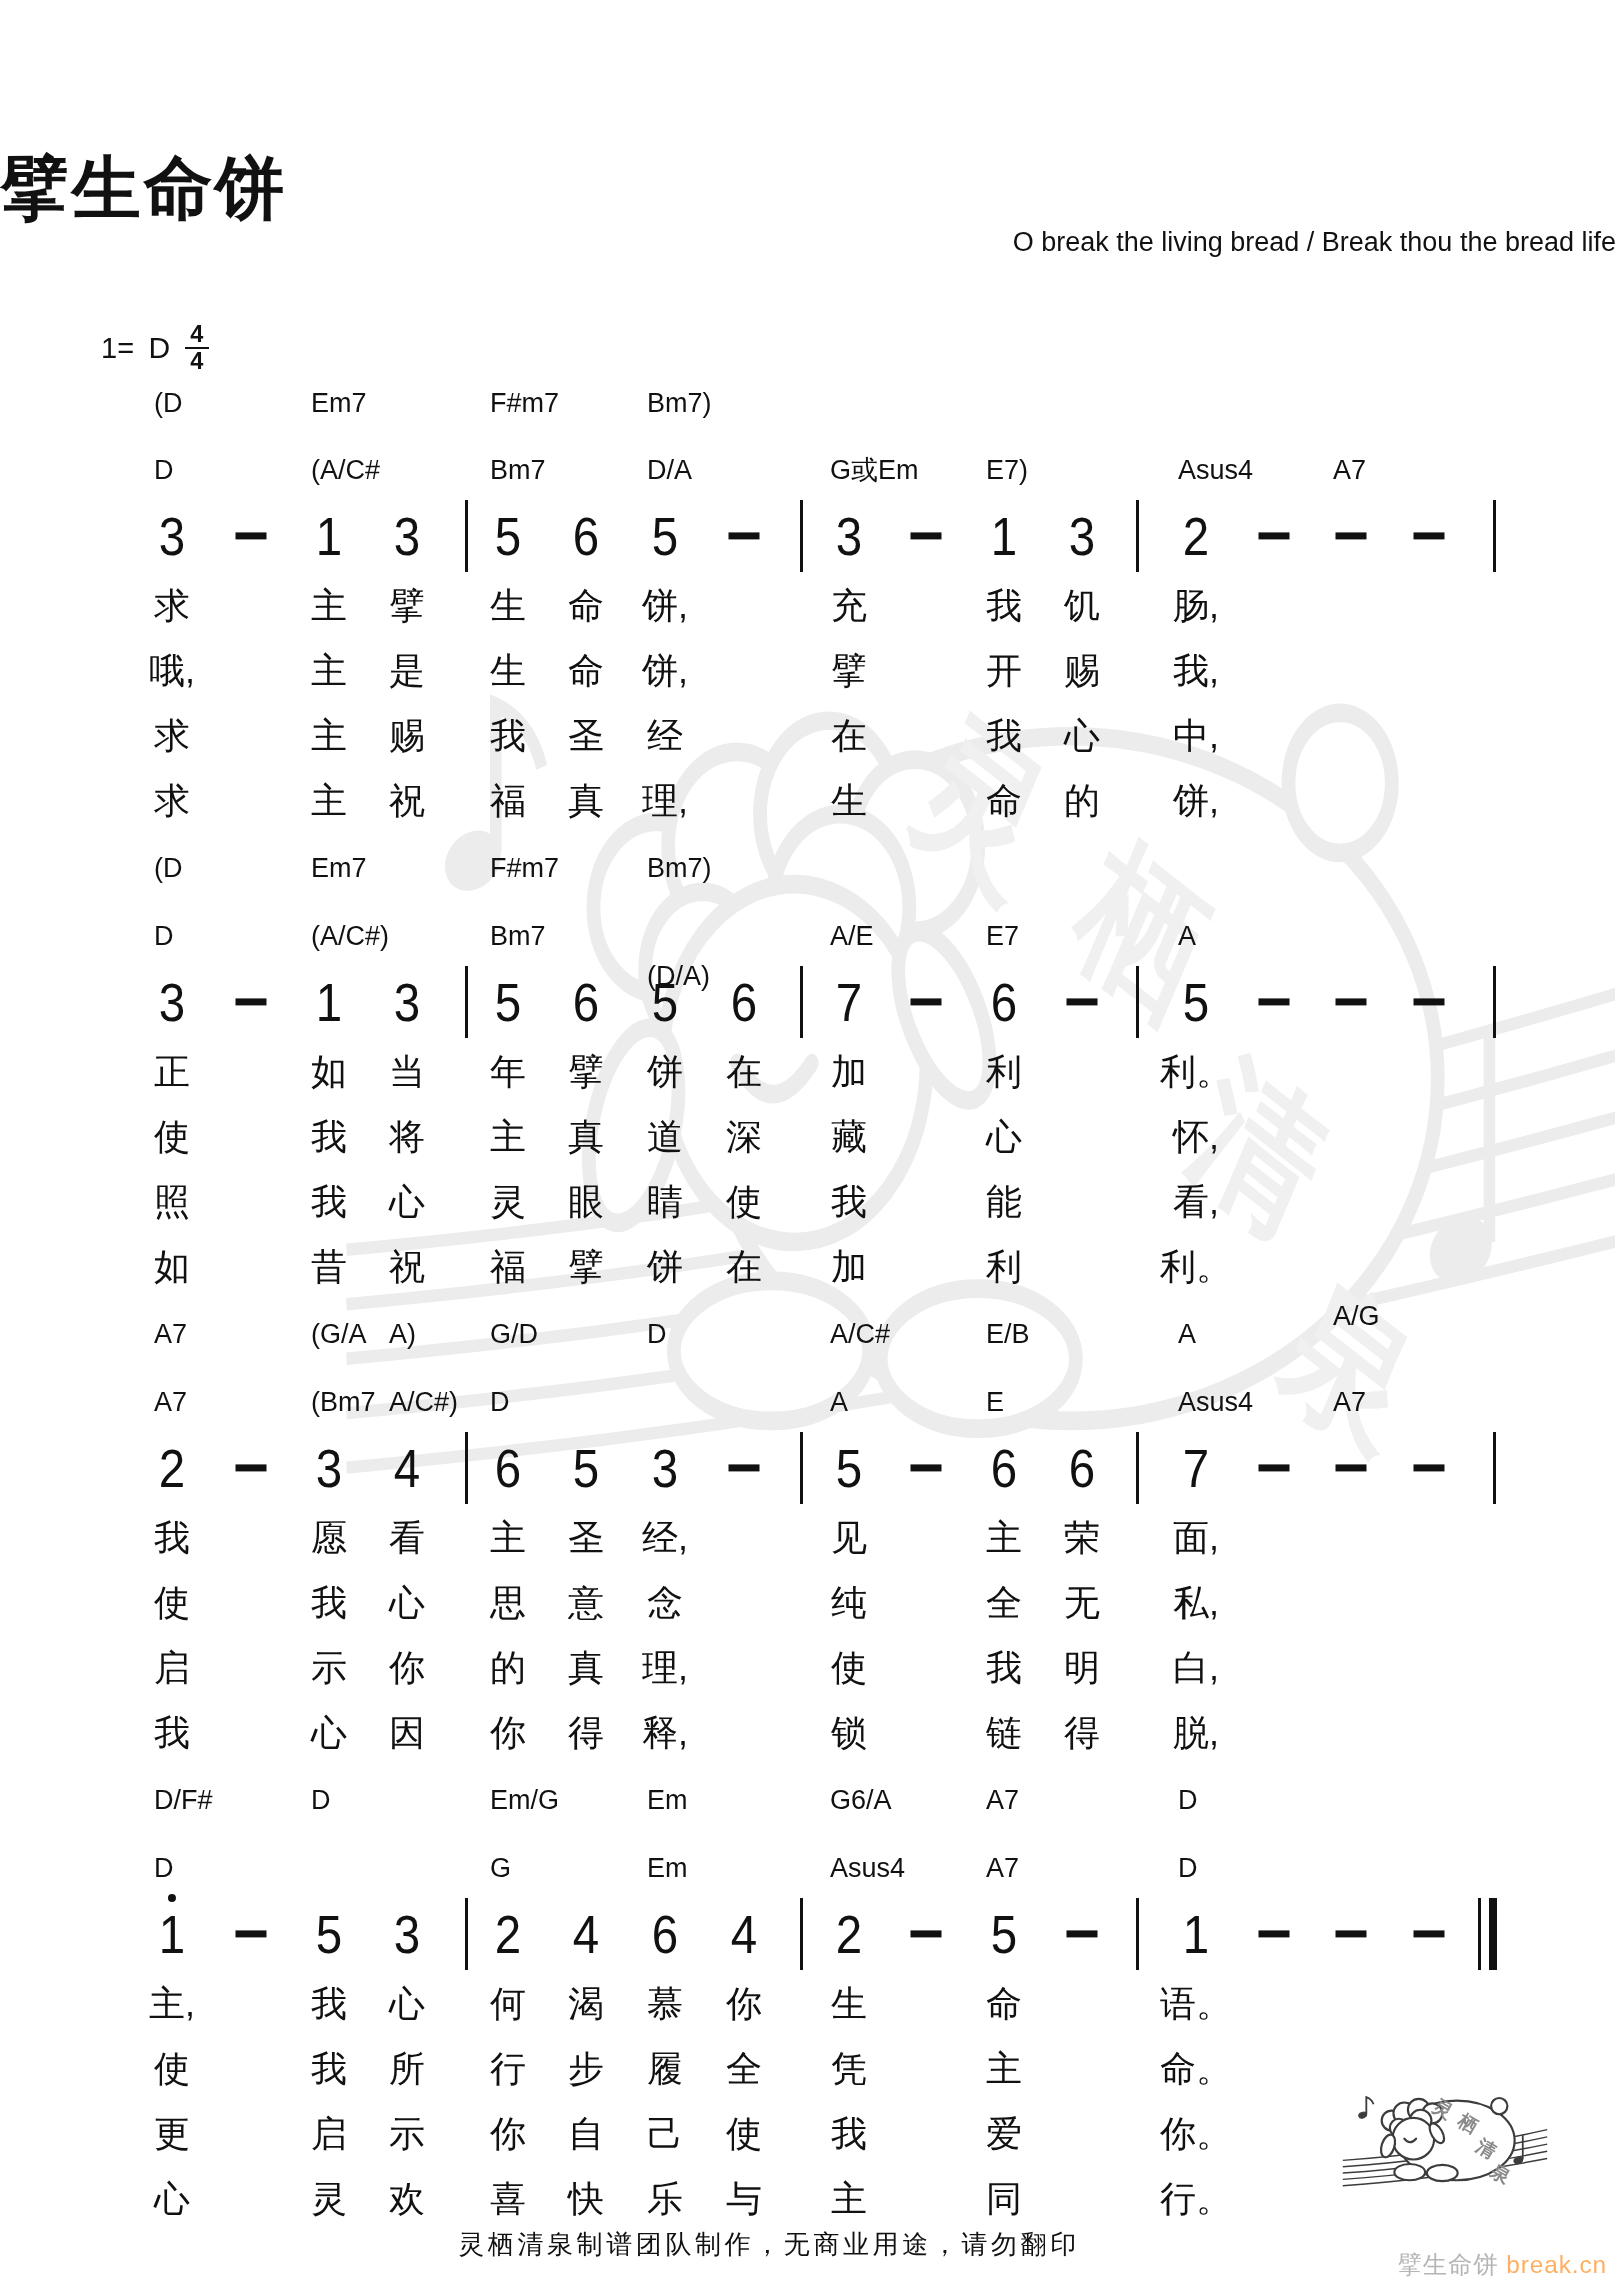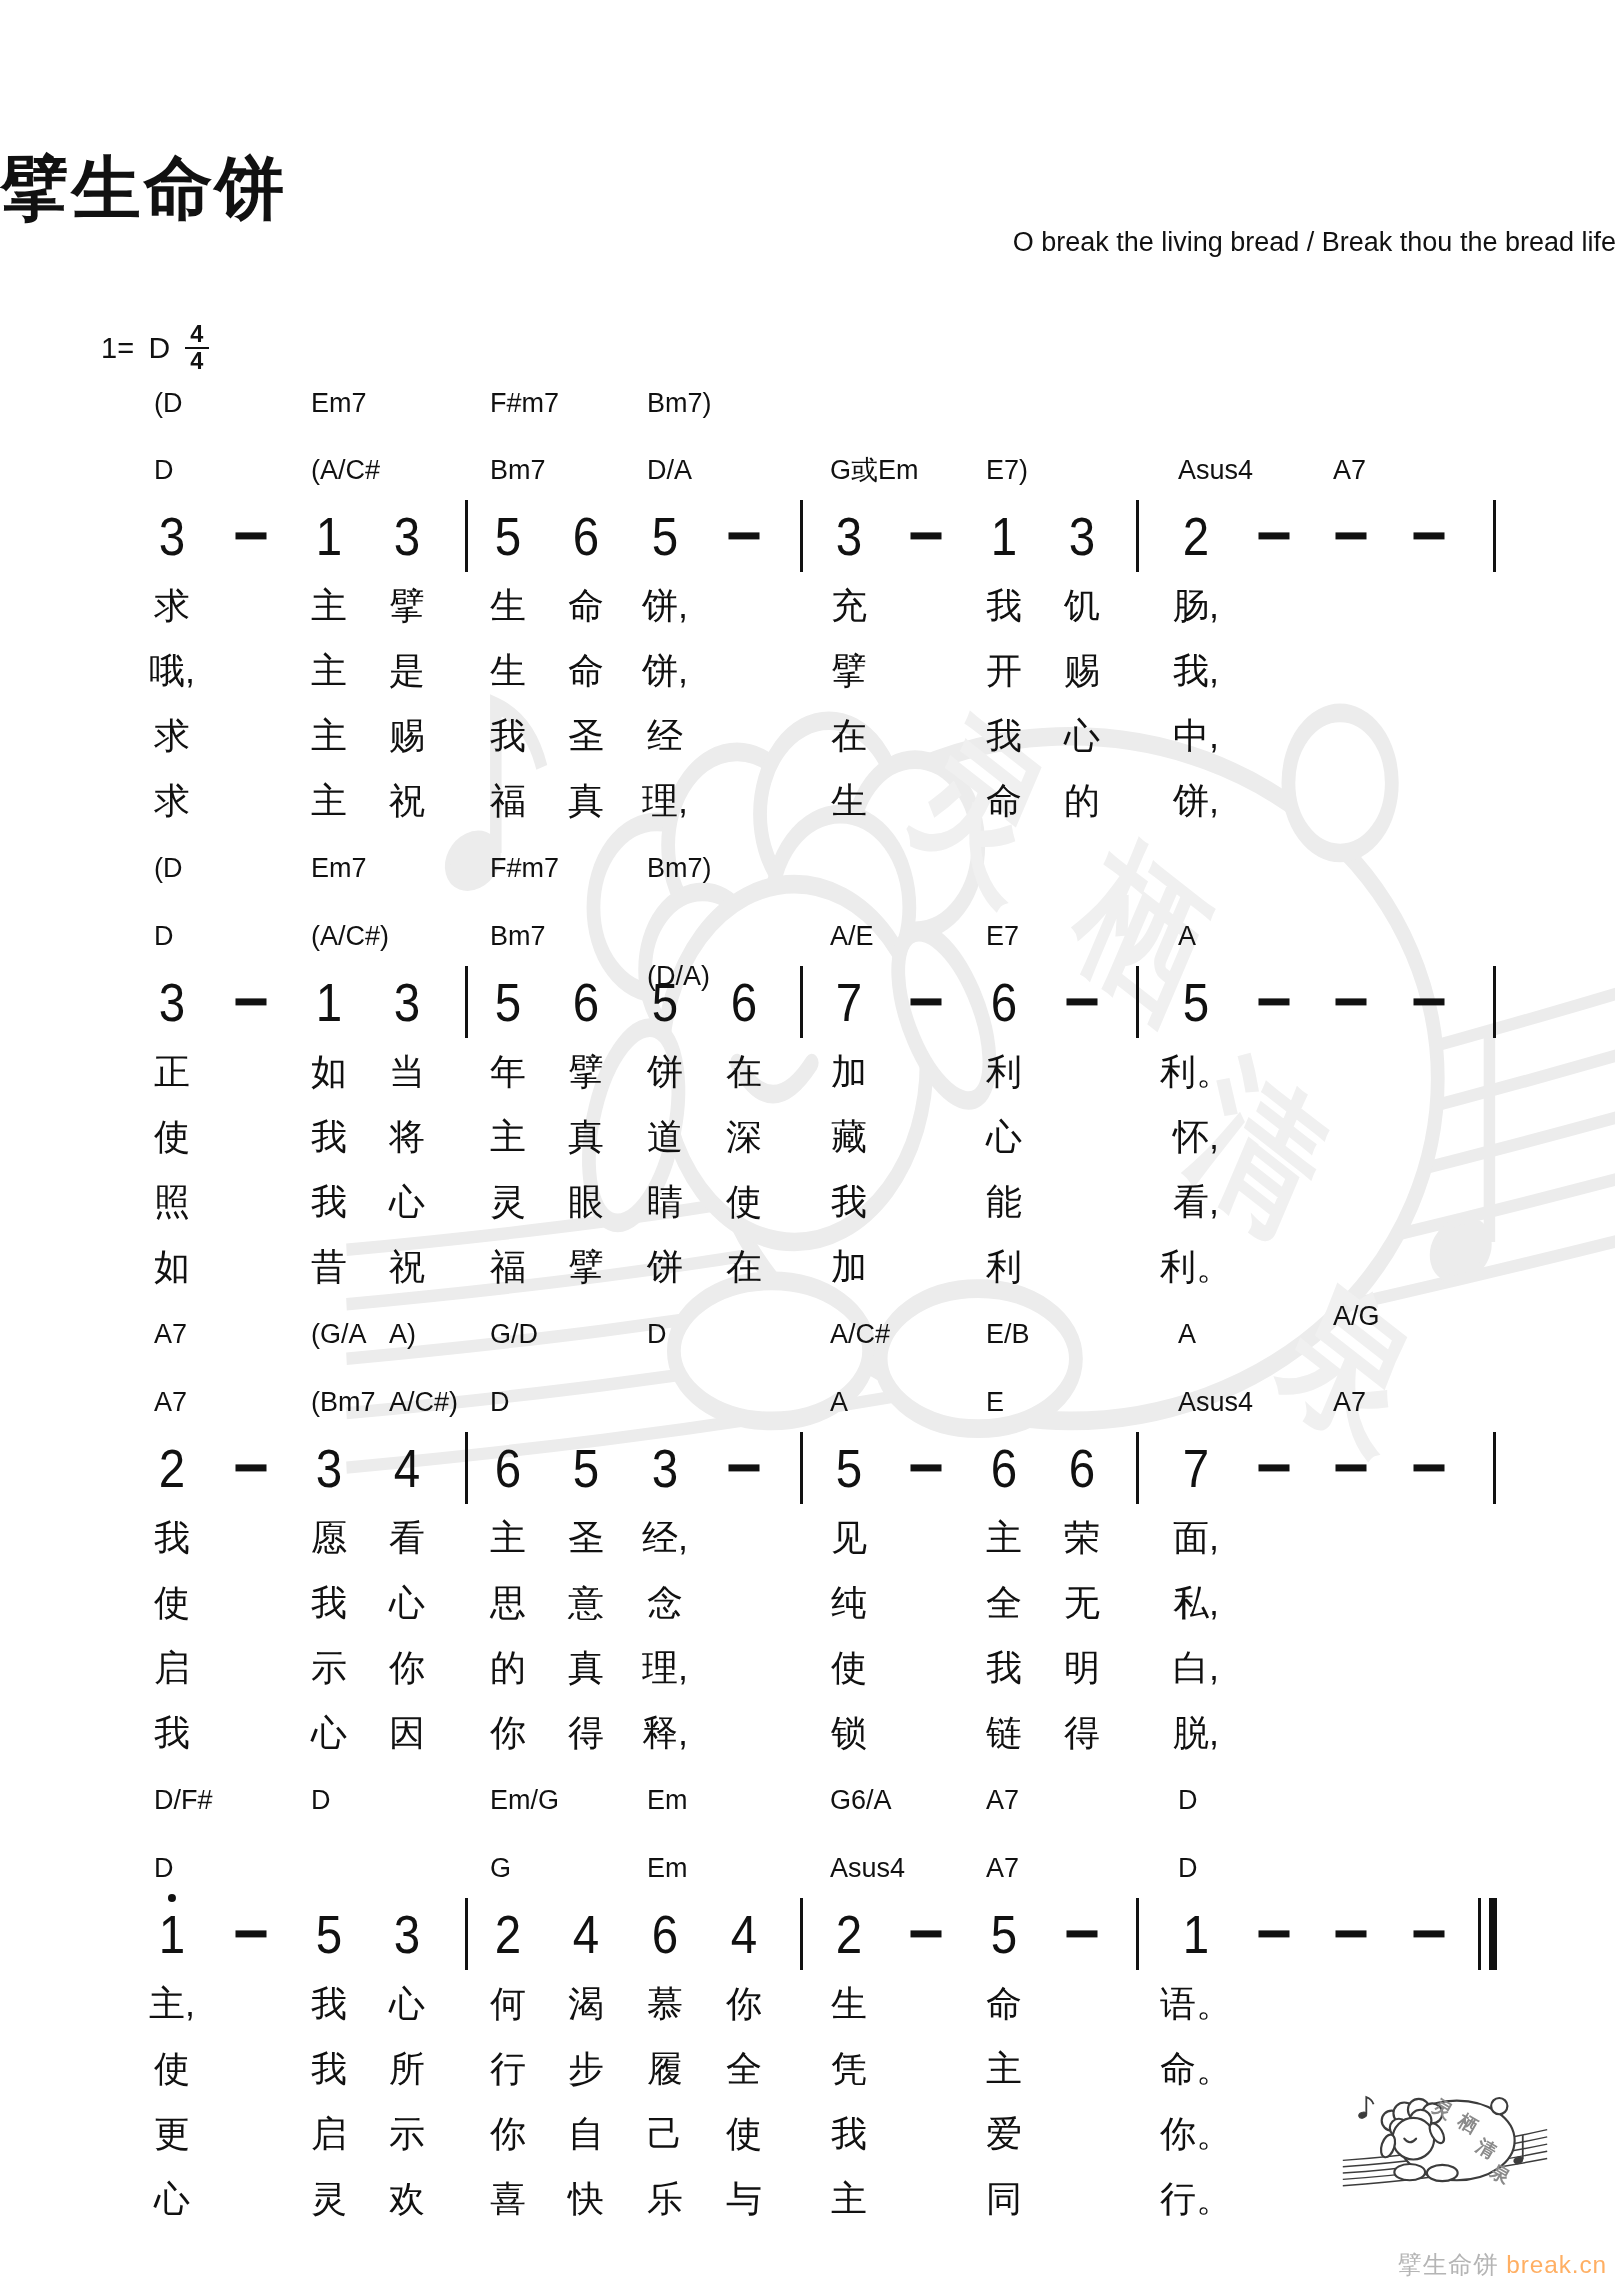--- a/index.html
+++ b/index.html
@@ -391,20 +391,21 @@
       <div class="lyr" style="left: 407px; top: 2199px;">欢</div>
       <div class="lyr" style="left: 508px; top: 2199px;">喜</div>
       <div class="lyr" style="left: 586px; top: 2199px;">快</div>
       <div class="lyr" style="left: 665px; top: 2199px;">乐</div>
       <div class="lyr" style="left: 744px; top: 2199px;">与</div>
       <div class="lyr" style="left: 849px; top: 2199px;">主</div>
       <div class="lyr" style="left: 1004px; top: 2199px;">同</div>
       <div class="lyr" style="left: 1196px; top: 2199px;">行。</div>
     </div>
 
+  <div class="footer">灵栖清泉制谱团队制作，无商业用途，请勿翻印</div>
 
   <svg class="logo" viewBox="0 0 230 150">
       <use href="#sheep-g"></use>
     </svg>
 
   <div class="sitemark">
     <span style="color: rgb(181, 181, 181);">擘生命饼</span>
     <span class="jp" style="color: rgb(255, 175, 99);">break.cn</span>
   </div>
 

